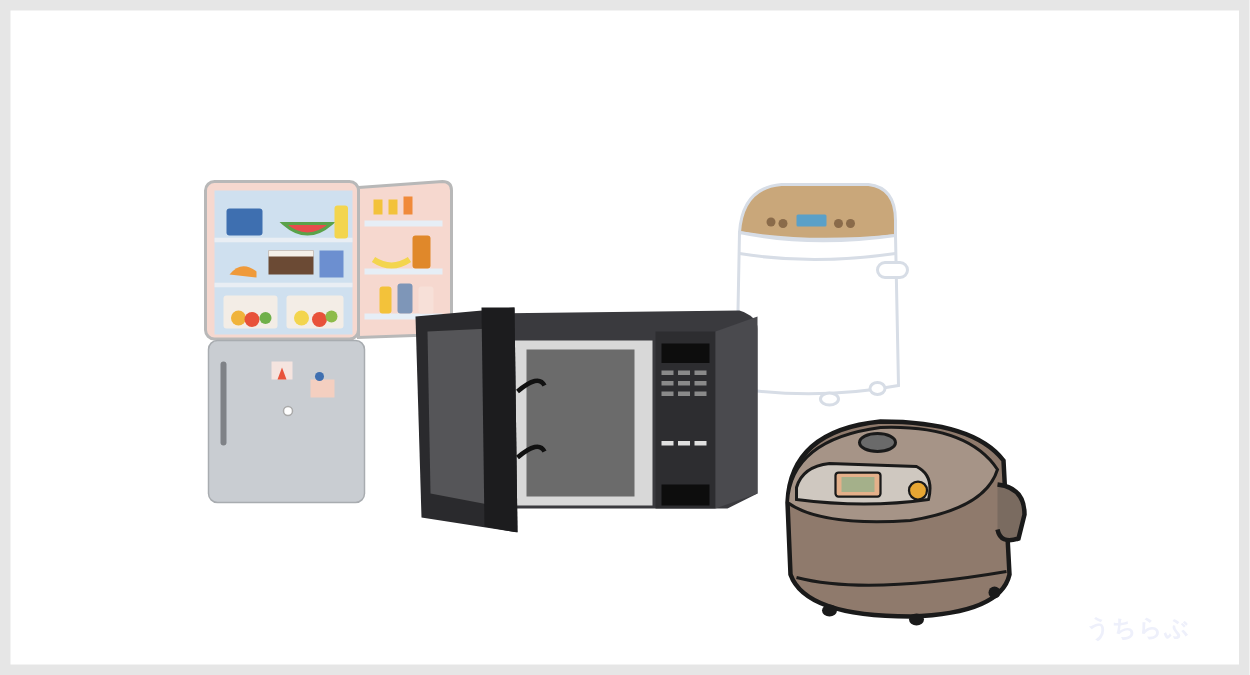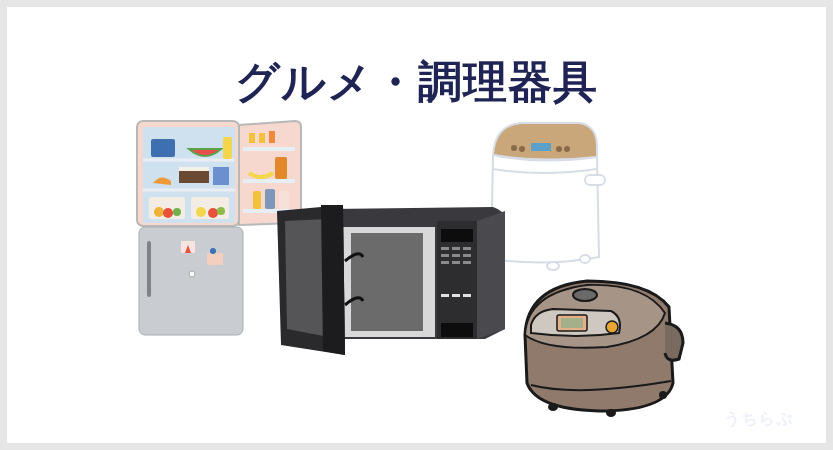--- a/index.html
+++ b/index.html
@@ -28,21 +28,20 @@
     color: #eef0fb;
     letter-spacing: 1px;
     font-family: "DejaVu Sans", sans-serif;
   }
   .illus { position: absolute; }
 </style>
 </head>
 <body>
 
 <div class="card">
-  <div class="title">グルメ・調理器具</div>
 
   <svg class="illus" style="left:474px; top:110px;" width="125" height="160" viewBox="0 0 125 160">
     <path d="M12 38 Q14 8 40 6 L98 6 Q116 8 116 30 L116 40 Q60 46 12 38 Z" fill="#c9a77a" stroke="#d7dde6" stroke-width="2"></path>
     <circle cx="33" cy="31" r="3" fill="#8a6b4a"></circle>
     <circle cx="41" cy="32" r="3" fill="#8a6b4a"></circle>
     <rect x="50" y="26" width="20" height="8" rx="1" fill="#5aa0c8"></rect>
     <circle cx="78" cy="32" r="3" fill="#8a6b4a"></circle>
     <circle cx="86" cy="32" r="3" fill="#8a6b4a"></circle>
     <path d="M12 38 Q60 48 116 40 L118 140 Q64 150 10 142 Z" fill="#ffffff" stroke="#d7dde6" stroke-width="2"></path>
     <path d="M12 52 Q60 60 116 52" fill="none" stroke="#d7dde6" stroke-width="2"></path>

